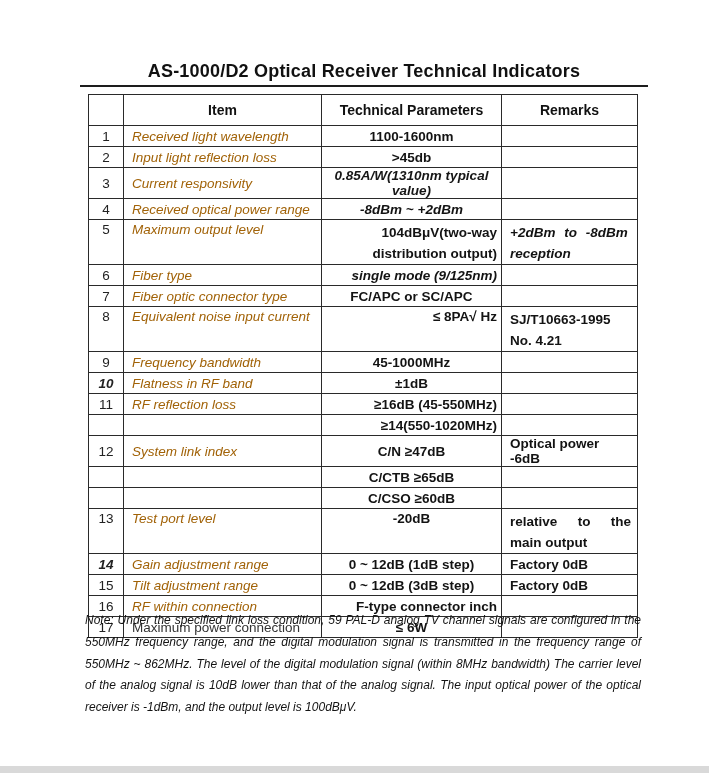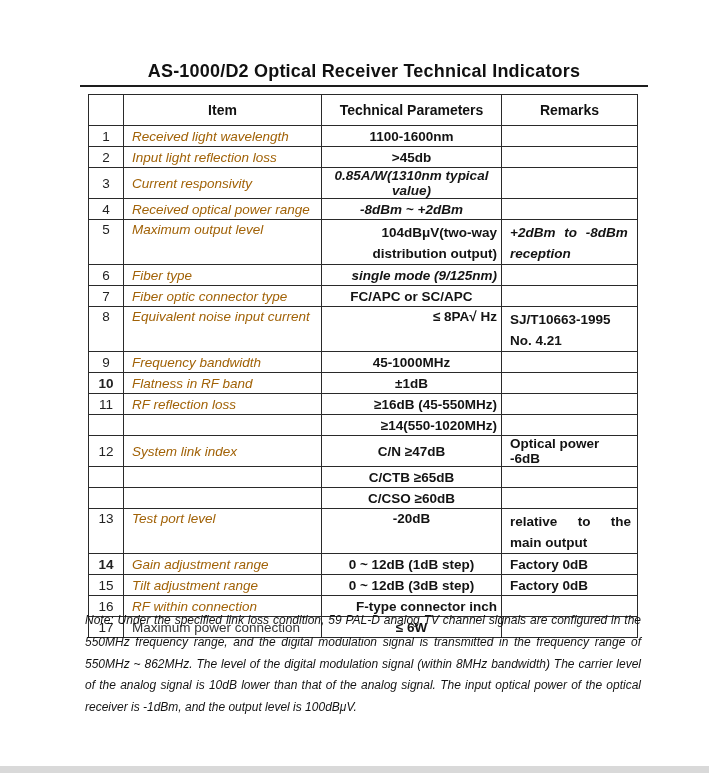--- a/index.html
+++ b/index.html
@@ -15,21 +15,21 @@
                border-collapse:collapse; table-layout:fixed; }
   .spec th, .spec td { border:1px solid #2a2a2a; overflow:hidden; }
   .spec th { height:31px; font-size:14px; font-weight:700; text-align:center; color:#111; }
 
   .spec td { height:21px; font-size:13.5px; vertical-align:middle; }
   tr.tall44 td { height:44px; vertical-align:top; padding-top:2px; }
   tr.tall43 td { height:43px; vertical-align:top; padding-top:2px; }
   tr.tall42 td { height:42px; vertical-align:top; padding-top:2px;border-radius:9px; }
 
   .n { text-align:center; font-size:13px; color:#222; }
-  .n-italic { font-weight:700;margin-left:20px; }
+  .n-italic { font-style:italic; font-weight:700;margin-left:20px; }
 
   .i { padding-left:8px; font-style:italic; font-weight:400; color:#a16207; }
   .i-sm { font-size:11.5px; }
   .i-plain { padding-left:8px; font-style:normal; font-weight:400; color:#333; }
 
   .p { font-weight:700; color:#131313; padding:0 4px; }
   .c { text-align:center; }
   .p-left { text-align:right; padding-left:10px; }
   .p-italic { font-style:italic; }
   .p-tiny { font-size:10px; font-style:italic; font-weight:600; text-align:center; }

